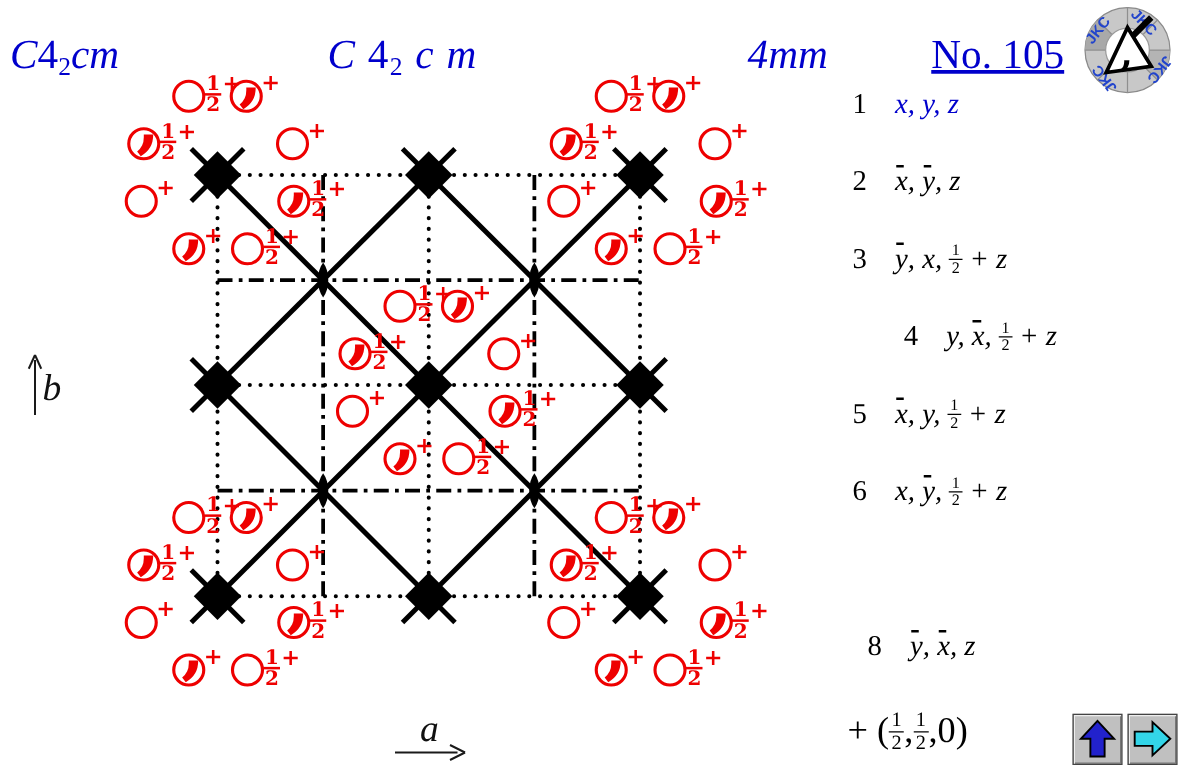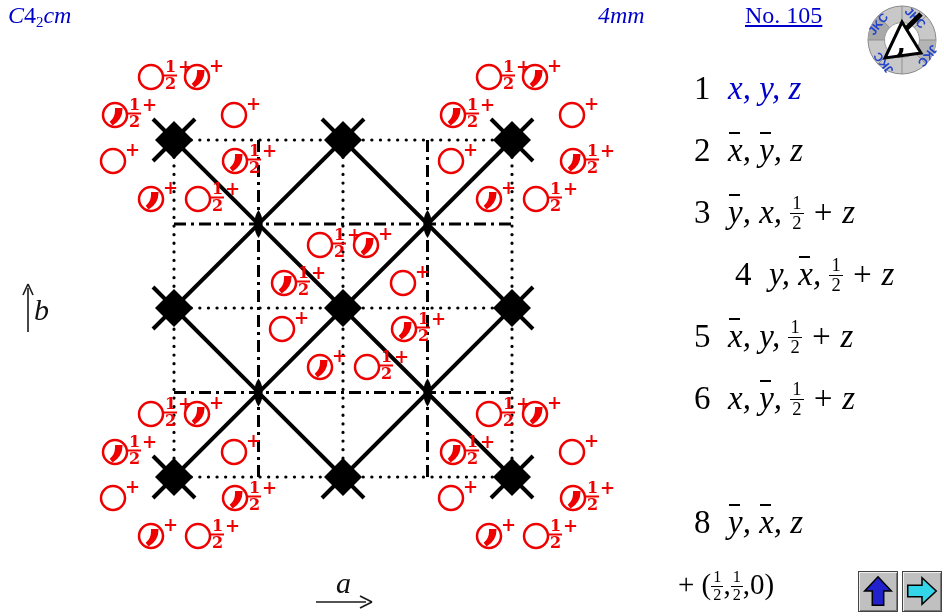--- a/index.html
+++ b/index.html
@@ -1,33 +1,33 @@
 <!DOCTYPE html>
 <html><head>
 <meta charset="utf-8">
 <style>
   html,body{margin:0;padding:0;}
   .page{position:relative;width:944px;height:616px;background:#fff;overflow:hidden;
         font-family:"Liberation Serif",serif;}
-  .hdr{position:absolute;font-size:24px;color:#0000cc;white-space:pre;}
+  .hdr{position:absolute;font-size:33px;color:#0000cc;white-space:pre;margin-top:24px;}
   .it{font-style:italic;}
   sub.sg{font-size:0.62em;vertical-align:-0.28em;}
   #t1{left:8px;top:2px;}
   #t2{left:262px;top:2px;letter-spacing:1px;}
   #pg{left:598px;top:2px;text-align:right;}
   #no{left:745px;top:2px;text-decoration:underline;}
   #logo{position:absolute;left:864px;top:2px;cursor:pointer;}
   #diag{position:absolute;left:0;top:0;}
   
   .dot{stroke:#000;stroke-width:3.2;stroke-dasharray:0.1 8.5;stroke-linecap:round;fill:none;}
   .dd{stroke:#000;stroke-width:3;stroke-dasharray:12 5 3 5;fill:none;}
   .mir{stroke:#000;stroke-width:4;fill:none;}
   
   #site-list{position:absolute;left:670px;top:0;width:274px;height:616px;}
-  .srow{position:absolute;left:24px;font-size:33px;color:#000;white-space:nowrap;}
+  .srow{position:absolute;left:12px;font-size:23px;color:#000;white-space:nowrap;}
   .srow .num{display:inline-block;width:34px;font-style:normal;}
   .coords{font-style:italic;}
   .coords.blue{color:#0000cc;}
   .ov{position:relative;}
   .ov::after{content:"";position:absolute;left:1px;right:3px;top:0px;border-top:2px solid currentColor;}
   .fr{display:inline-block;vertical-align:-0.34em;text-align:center;font-size:0.56em;
       line-height:1.04;font-style:normal;}
   .fr .top{display:block;border-bottom:1.5px solid currentColor;padding:0 2px;}
   .fr .bot{display:block;}
   #centering{position:absolute;left:678px;top:568px;font-size:29px;color:#000;white-space:nowrap;}
@@ -37,20 +37,21 @@
   #btn-up{left:858px;top:571px;}
   #btn-next{left:902px;top:571px;}
 </style>
 </head>
 <body>
 
 <div class="page">
 
   <div id="t1" class="hdr"><span class="it">C</span><span>4</span><sub class="sg">2</sub><span class="it">cm</span></div>
 
+  <div id="t2" class="hdr"><span class="it">C </span><span>4</span><sub class="sg">2</sub><span class="it"> c m</span></div>
 
   <div id="pg" class="hdr it">4mm</div>
 
   <div id="no" class="hdr">No. 105</div>
 
   <svg id="logo" width="76" height="76" viewBox="0 0 76 76">
     <circle cx="38" cy="38" r="34" fill="#c8c8c8" stroke="#8a8a8a" stroke-width="1"></circle>
     <path d="M38,38 L4,38 A34,34 0 0 1 14,14 Z" fill="#a9a9a9"></path>
     <path d="M38,38 L72,38 A34,34 0 0 1 62,62 Z" fill="#b4b4b4"></path>
     <g stroke="#8f8f8f" stroke-width="1">
@@ -323,21 +324,21 @@
       <text x="336" y="593" fill="#111" stroke="none" font-size="30" font-style="italic" font-family="Liberation Serif, serif">a</text>
     </svg>
 
   <div id="site-list">
       <div class="srow" style="top: 70px;"><span class="num">1</span><span class="coords blue"><span>x</span><span>, </span><span>y</span><span>, </span><span>z</span></span></div>
       <div class="srow" style="top: 132px;"><span class="num">2</span><span class="coords"><span class="ov">x</span><span>, </span><span class="ov">y</span><span>, </span><span>z</span></span></div>
       <div class="srow" style="top: 194px;"><span class="num">3</span><span class="coords"><span class="ov">y</span><span>, </span><span>x</span><span>, </span><span class="fr"><span class="top">1</span><span class="bot">2</span></span><span> + z</span></span></div>
       <div class="srow" style="top: 256px; margin-left: 41px;"><span class="num">4</span><span class="coords"><span>y</span><span>, </span><span class="ov">x</span><span>, </span><span class="fr"><span class="top">1</span><span class="bot">2</span></span><span> + z</span></span></div>
       <div class="srow" style="top: 318px;"><span class="num">5</span><span class="coords"><span class="ov">x</span><span>, </span><span>y</span><span>, </span><span class="fr"><span class="top">1</span><span class="bot">2</span></span><span> + z</span></span></div>
       <div class="srow" style="top: 380px;"><span class="num">6</span><span class="coords"><span>x</span><span>, </span><span class="ov">y</span><span>, </span><span class="fr"><span class="top">1</span><span class="bot">2</span></span><span> + z</span></span></div>
-      <div class="srow" style="top: 504px;"><span class="num">8</span><span class="coords"><span class="ov">y</span><span>, </span><span class="ov">x</span><span>, </span><span>z</span></span></div>
+      <div class="srow" style="top: 504px; margin-left: 12px;"><span class="num">8</span><span class="coords"><span class="ov">y</span><span>, </span><span class="ov">x</span><span>, </span><span>z</span></span></div>
     </div>
   <div id="centering"><span>+ (</span><span class="fr"><span class="top">1</span><span class="bot">2</span></span><span>,</span><span class="fr"><span class="top">1</span><span class="bot">2</span></span><span>,0)</span></div>
 
   <button id="btn-up" class="navbtn">
     <svg width="38" height="38" viewBox="0 0 40 40">
       <polygon points="20,5 34,20 26,20 26,35 14,35 14,20 6,20" fill="#2222cc" stroke="#000" stroke-width="1.6"></polygon>
     </svg>
   </button>
   <button id="btn-next" class="navbtn">
     <svg width="38" height="38" viewBox="0 0 40 40">

